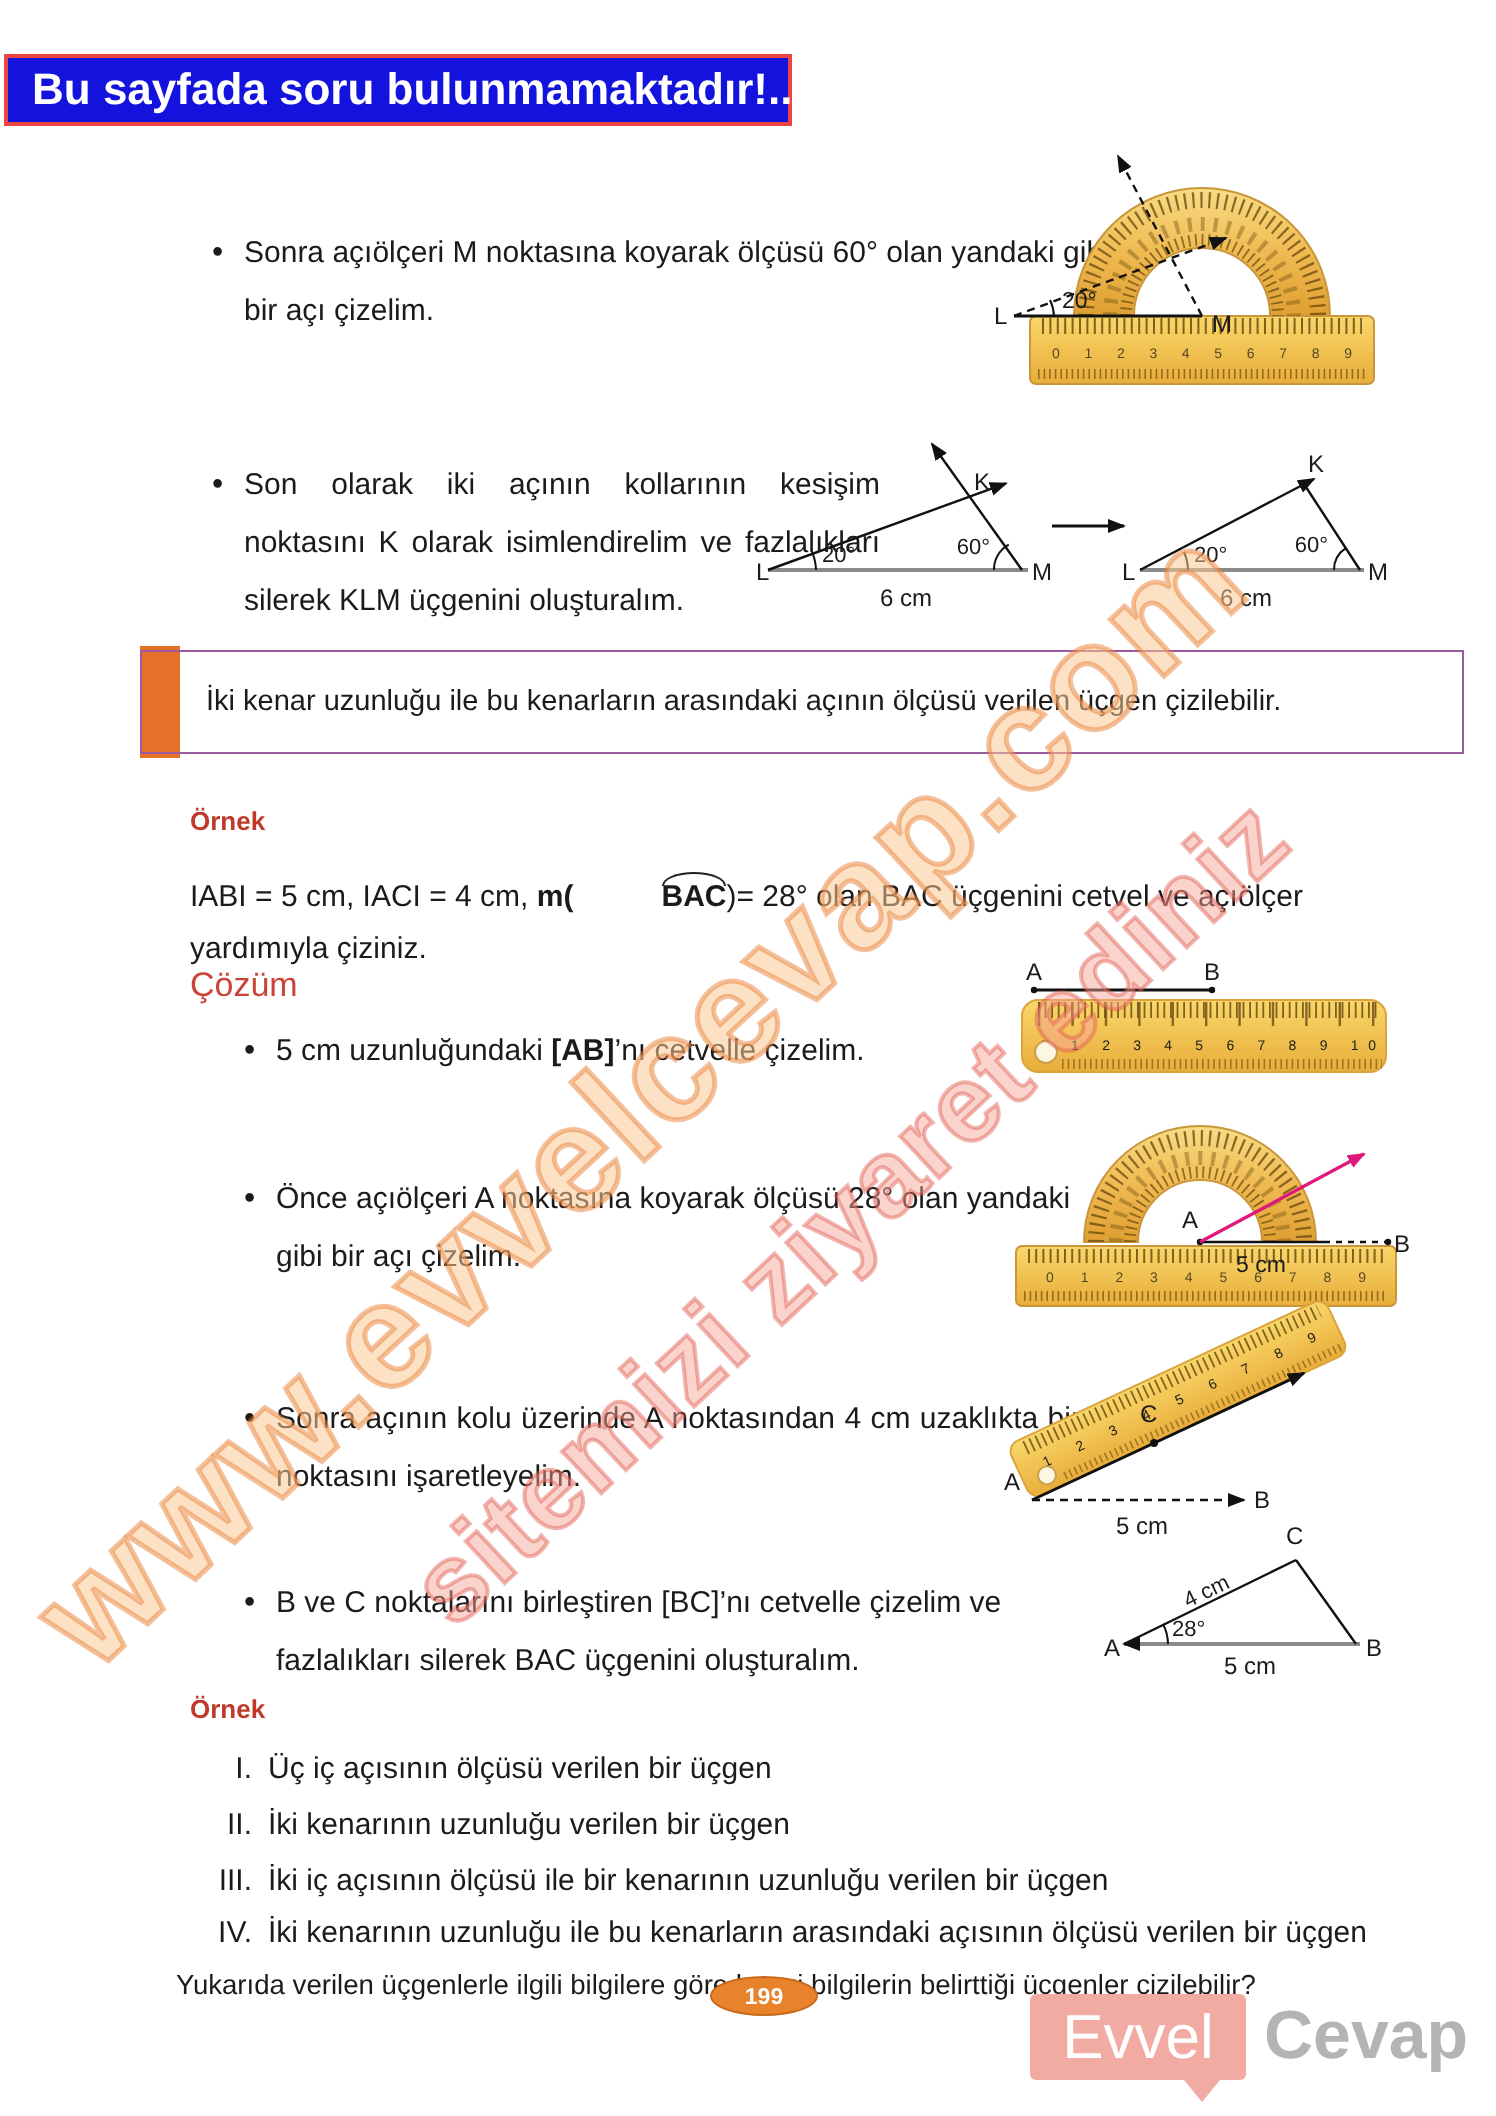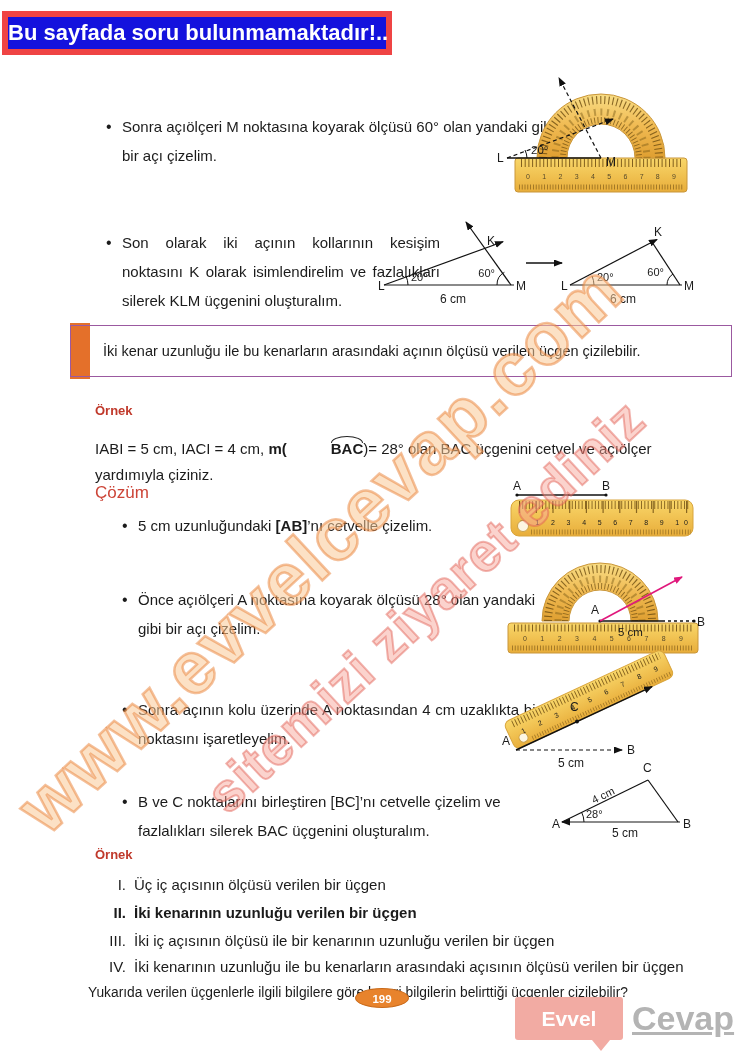--- a/index.html
+++ b/index.html
@@ -1,43 +1,43 @@
 <!DOCTYPE html>
 <html><head>
 <meta charset="utf-8">
 <style>
   html,body{margin:0;padding:0;background:#fff;}
   .page{position:relative;width:748px;height:1058px;background:#fff;overflow:hidden;
         font-family:"Liberation Sans",sans-serif;color:#1b1b1b;}
-  .banner{position:absolute;left:2px;top:11px;width:378px;height:32px;background:#1412dd;
-          border:6px solid #ef4444;color:#fff;font-size:22px;font-weight:bold;line-height:32px;
-          white-space:nowrap;}
+  .banner{position:absolute;left:2px;top:27px;width:378px;height:32px;background:#1412dd;
+          border:2px solid #ef4444;color:#fff;font-size:22px;font-weight:bold;line-height:32px;
+          padding-left:12px;white-space:nowrap;}
   .bullet{position:absolute;font-size:15px;line-height:29px;margin-left:38px;}
   .bullet::before{content:"\2022";position:absolute;left:-16px;top:0;font-size:16px;}
   .just{text-align:justify;}
   .heading-red{position:absolute;font-size:13px;font-weight:bold;color:#c0392b;}
   .heading-red2{position:absolute;font-size:17px;color:#cc4437;}
   .infobox{position:absolute;left:70px;top:325px;width:662px;height:52px;border:1px solid #9b59a0;
            display:flex;align-items:center;padding-left:32px;box-sizing:border-box;font-size:14.5px;}
   .infotab{position:absolute;left:70px;top:323px;width:20px;height:56px;background:#e4702a;}
   .ptext{position:absolute;font-size:15px;line-height:26px;}
   .arc{position:relative;font-weight:bold;margin-left:44px;}
   .arc::before{content:"";position:absolute;left:0;right:0;top:-4px;height:6px;
                border:1.5px solid #222;border-bottom:none;border-radius:100% 100% 0 0/200% 200% 0 0;}
   .list-row{position:absolute;left:96px;width:620px;font-size:15px;display:flex;}
   .list-num{width:30px;text-align:right;flex:none;margin-right:8px;}
   .question{position:absolute;left:88px;top:963px;font-size:13.8px;white-space:nowrap;}
   .badge{position:absolute;left:355px;top:988px;width:54px;height:20px;background:#e8832c;
          border:1px solid #c96a1a;border-radius:50%;color:#fff;font-size:11.5px;font-weight:bold;
          text-align:center;line-height:20px;box-sizing:border-box;}
   .logo-pink{position:absolute;left:515px;top:997px;width:108px;height:43px;background:#f2aba3;
-             border-radius:3px;color:#fff;font-size:21px;font-weight:bold;text-align:center;line-height:43px;}
+             border-radius:3px;color:#fff;font-size:31px;font-weight:normal;text-align:center;line-height:43px;}
   .logo-tail{position:absolute;left:592px;top:1040px;width:0;height:0;
              border-left:9px solid transparent;border-right:9px solid transparent;border-top:11px solid #f2aba3;}
-  .logo-gray{position:absolute;left:632px;top:999px;color:#b4b4b4;font-size:34px;font-weight:bold;text-decoration:underline;}
+  .logo-gray{position:absolute;left:632px;top:999px;color:#b4b4b4;font-size:34px;font-weight:bold;}
   .wm{position:absolute;text-align:center;font-weight:800;pointer-events:none;z-index:40;white-space:nowrap;}
   .wm1{left:-80px;top:505px;width:800px;transform:rotate(-43deg);font-size:74px;letter-spacing:2px;
        color:rgba(250,200,150,.55);-webkit-text-stroke:2.5px rgba(233,130,55,.5);}
   .wm2{left:75px;top:575px;width:700px;transform:rotate(-43deg);font-size:54px;letter-spacing:1px;
        color:rgba(246,162,150,.48);-webkit-text-stroke:2px rgba(225,90,80,.45);}
   svg{position:absolute;overflow:visible;}
   svg text{font-family:"Liberation Sans",sans-serif;fill:#1b1b1b;}
 </style>
 </head>
 <body>
@@ -213,21 +213,21 @@
     <text x="131" y="70" font-size="12">B</text>
     <text x="91" y="14" font-size="12">C</text>
   </svg>
 
   <div class="heading-red" style="left:95px;top:847px;">Örnek</div>
 
   <div class="list-row" style="top:876px;">
     <span class="list-num">I.</span>
     <span>Üç iç açısının ölçüsü verilen bir üçgen</span>
   </div>
-  <div class="list-row" style="top:904px;font-weight:bold;">
+  <div class="list-row" style="top:904px;">
     <span class="list-num">II.</span>
     <span>İki kenarının uzunluğu verilen bir üçgen</span>
   </div>
   <div class="list-row" style="top:932px;">
     <span class="list-num">III.</span>
     <span>İki iç açısının ölçüsü ile bir kenarının uzunluğu verilen bir üçgen</span>
   </div>
   <div class="list-row" style="top:960px;top:958px;align-items:flex-end;">
     <span class="list-num">IV.</span>
     <span>İki kenarının uzunluğu ile bu kenarların arasındaki açısının ölçüsü verilen bir üçgen</span>

